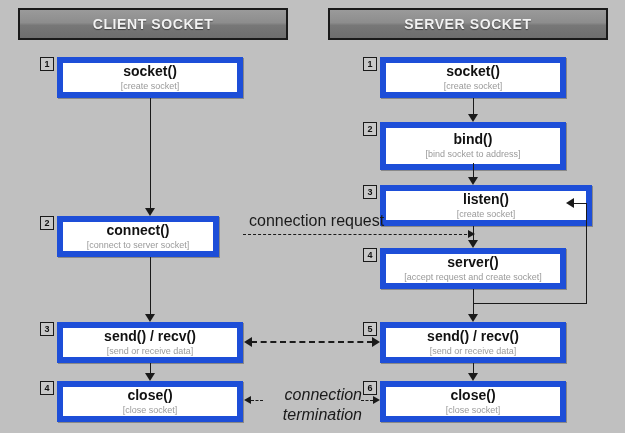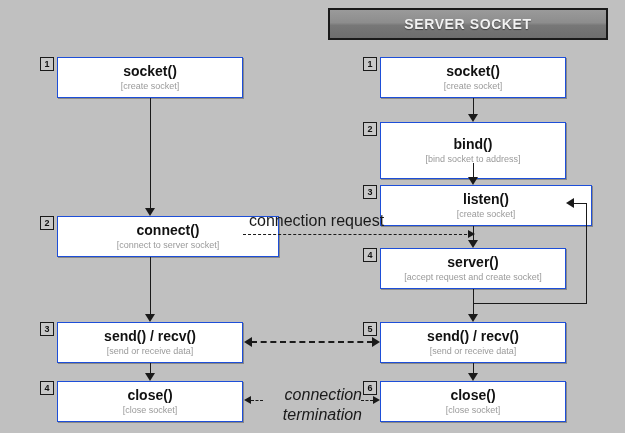--- a/index.html
+++ b/index.html
@@ -33,21 +33,21 @@
     text-shadow: 0 1px 1px rgba(0,0,0,0.45);
   }
   #hdr-client { left: 18px;  top: 8px; width: 270px; }
   #hdr-server { left: 328px; top: 8px; width: 280px; }
 
   
   .node {
     position: absolute;
     box-sizing: border-box;
     background: #ffffff;
-    border: 1px solid #1d4ed8;
+    border: 6px solid #1d4ed8;
     box-shadow: 1px 1px 0 rgba(90,90,90,0.55);
     display: flex;
     flex-direction: column;
     align-items: center;
     justify-content: center;
   }
   .node .fn {
     font-size: 14px;
     font-weight: bold;
     color: #111111;
@@ -150,29 +150,30 @@
     text-align: right;
   }
   .edge-label.bold { font-weight: bold; }
   .edge-label.two-line { line-height: 1.25; }
 </style>
 </head>
 <body>
 
 <div id="canvas">
 
+  <div class="col-header" id="hdr-client">CLIENT SOCKET</div>
   <div class="col-header" id="hdr-server">SERVER SOCKET</div>
 
   <div class="node" style="left:57px; top:57px; width:186px; height:41px;">
     <div class="fn">socket()</div>
     <div class="desc">[create socket]</div>
   </div>
   <div class="badge" style="left:40px; top:57px;">1</div>
 
-  <div class="node" style="left:57px; top:216px; width:222px; height:41px;">
+  <div class="node" style="left:57px; top:216px; width:162px; height:41px;">
     <div class="fn">connect()</div>
     <div class="desc">[connect to server socket]</div>
   </div>
   <div class="badge" style="left:40px; top:216px;">2</div>
 
   <div class="node" style="left:57px; top:322px; width:186px; height:41px;">
     <div class="fn">send() / recv()</div>
     <div class="desc">[send or receive data]</div>
   </div>
   <div class="badge" style="left:40px; top:322px;">3</div>
@@ -182,21 +183,21 @@
     <div class="desc">[close socket]</div>
   </div>
   <div class="badge" style="left:40px; top:381px;">4</div>
 
   <div class="node" style="left:380px; top:57px; width:186px; height:41px;">
     <div class="fn">socket()</div>
     <div class="desc">[create socket]</div>
   </div>
   <div class="badge" style="left:363px; top:57px;">1</div>
 
-  <div class="node" style="left:380px; top:122px; width:186px; height:57px;">
+  <div class="node" style="left:380px; top:122px; width:186px; height:48px;">
     <div class="fn">bind()</div>
     <div class="desc">[bind socket to address]</div>
   </div>
   <div class="badge" style="left:363px; top:122px;">2</div>
 
   <div class="node" style="left:380px; top:185px; width:212px; height:41px;">
     <div class="fn">listen()</div>
     <div class="desc">[create socket]</div>
   </div>
   <div class="badge" style="left:363px; top:185px;">3</div>

